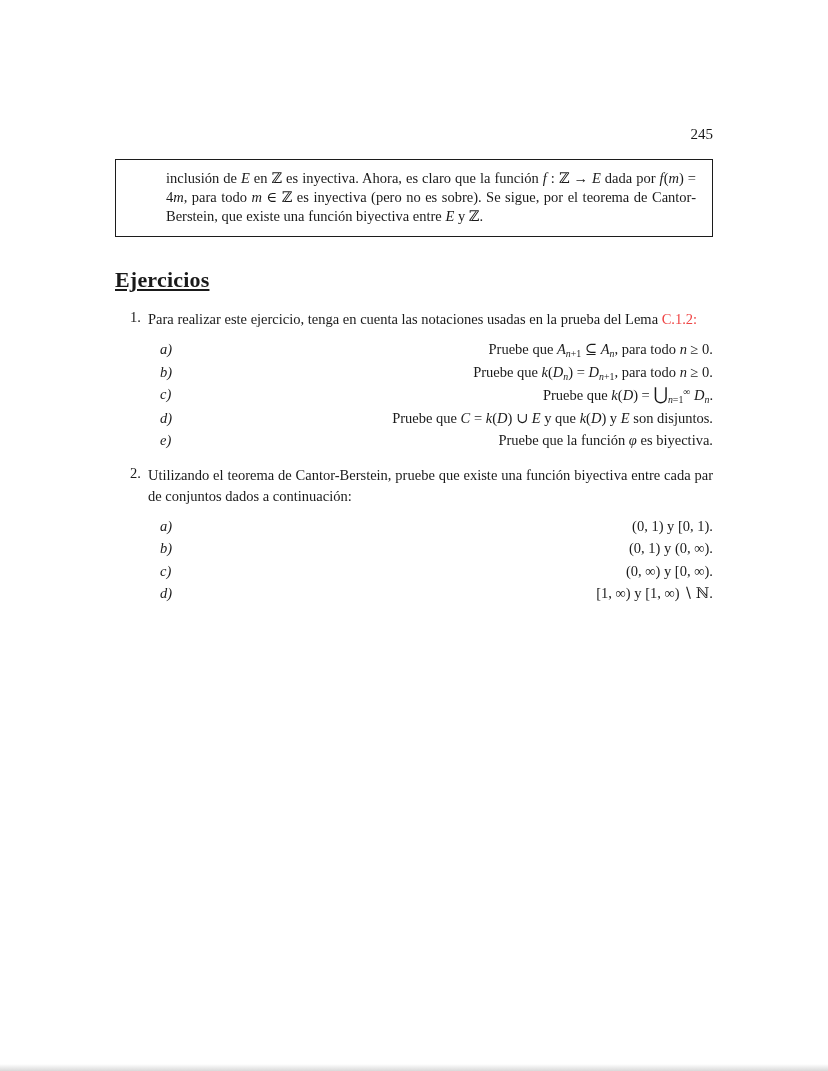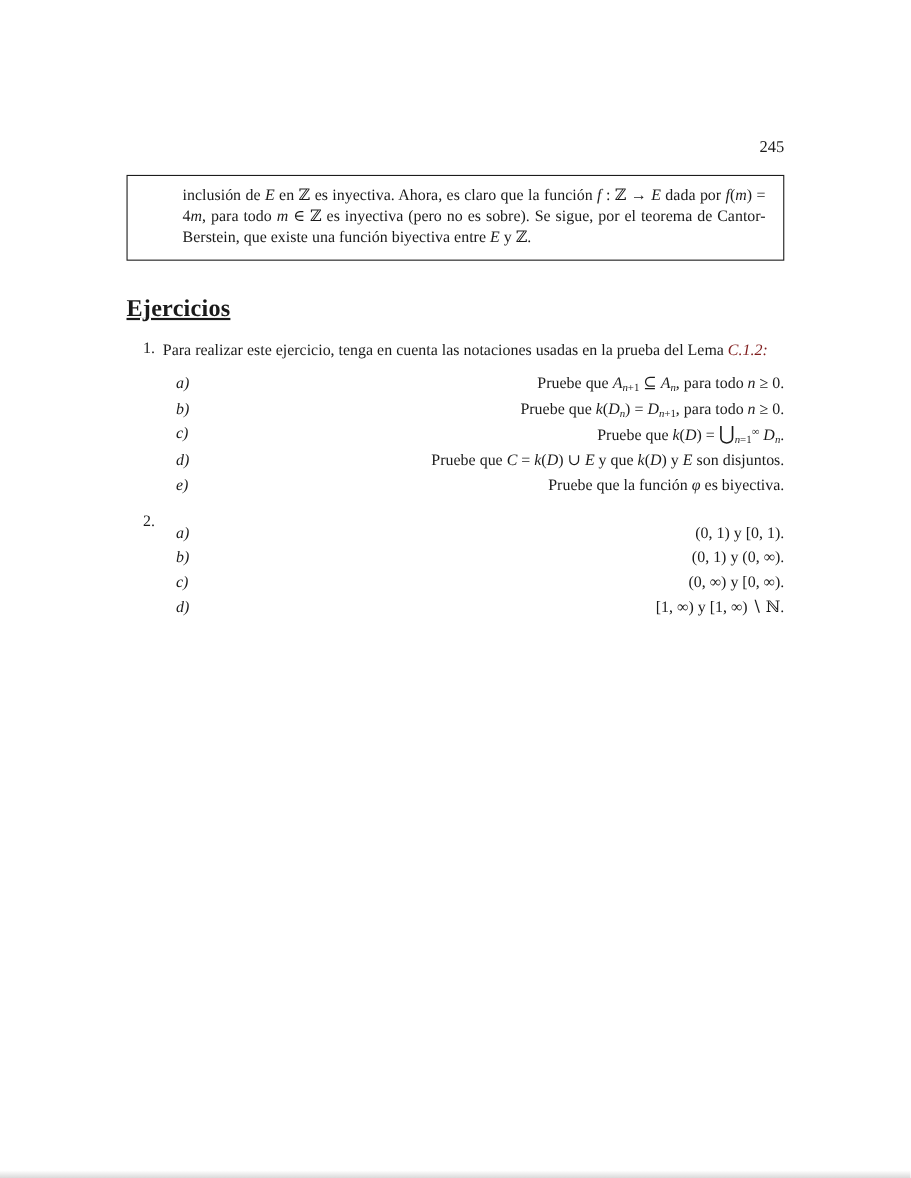--- a/index.html
+++ b/index.html
@@ -59,24 +59,23 @@
   }
   .ex-body {
     flex: 1;
   }
   .ex-body .lead {
     margin: 0;
     text-align: justify;
     line-height: 1.45;
   }
   .ref-link {
-    color: #7f1d1d;
+    color: #ef4444;
     text-decoration: none;
     cursor: pointer;
-    font-style: italic;
   }
   .subitems {
     list-style: none;
     margin: 8px 0 0 0;
     padding: 0 0 0 12px;
   }
   .subitems li {
     display: flex;
     line-height: 22.5px;
   }
@@ -146,20 +145,21 @@
             <span class="sub-label">e)</span>
             <span class="sub-text">Pruebe que la función <i>φ</i> es biyectiva.</span>
           </li>
         </ul>
       </div>
     </div>
 
     <div class="exercise">
       <span class="ex-num">2.</span>
       <div class="ex-body">
+        <p class="lead">Utilizando el teorema de Cantor-Berstein, pruebe que existe una función biyectiva entre cada par de conjuntos dados a continuación:</p>
         <ul class="subitems">
           <li>
             <span class="sub-label">a)</span>
             <span class="sub-text">(0, 1) y [0, 1).</span>
           </li>
           <li>
             <span class="sub-label">b)</span>
             <span class="sub-text">(0, 1) y (0, ∞).</span>
           </li>
           <li>

